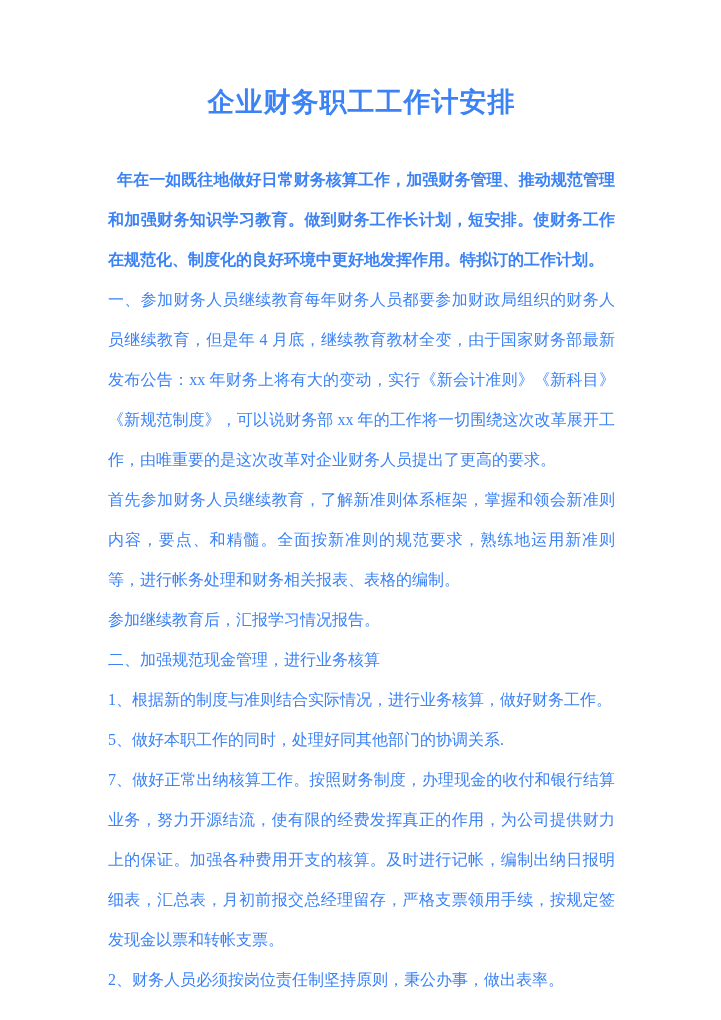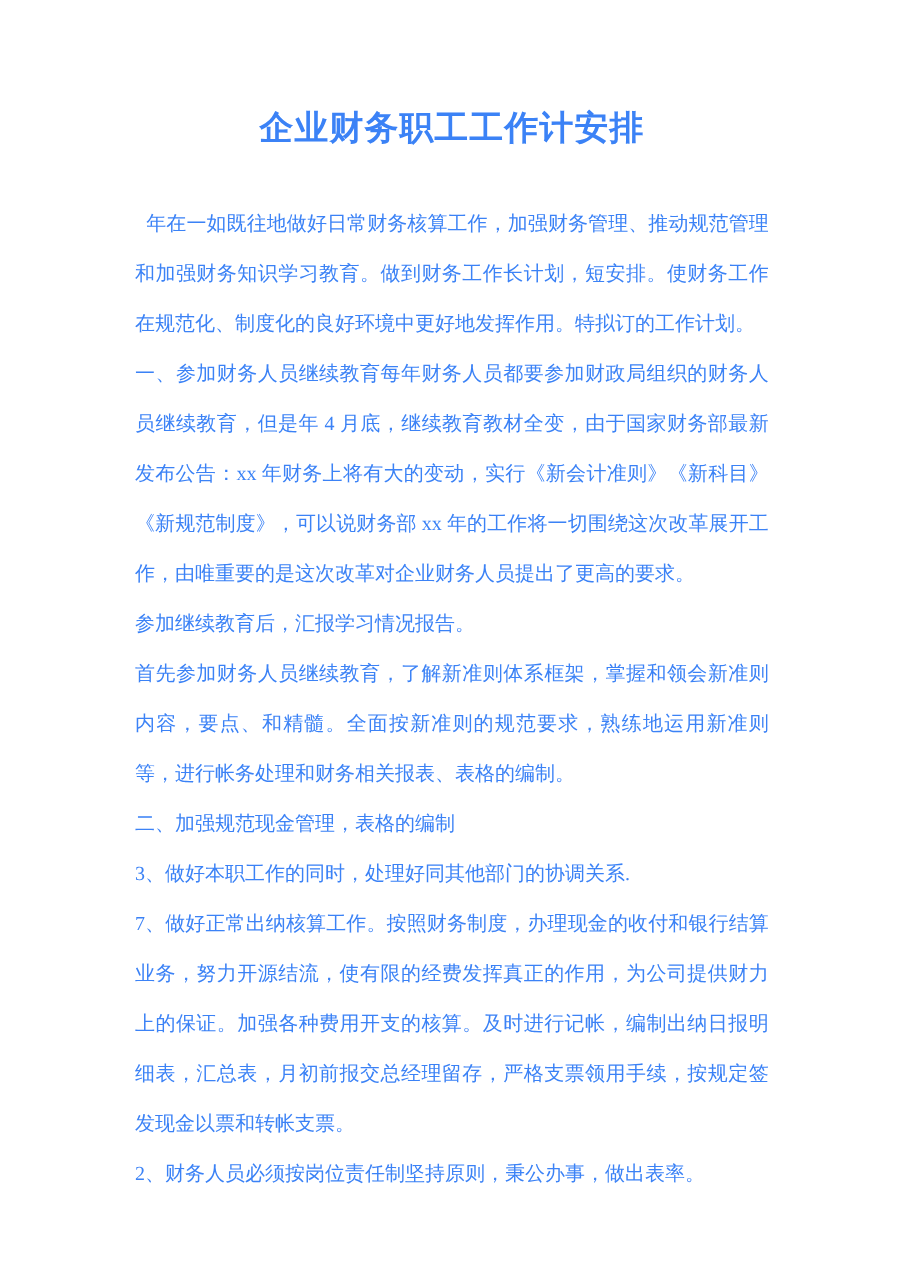--- a/index.html
+++ b/index.html
@@ -31,31 +31,33 @@
   }
   .para {
     font-size: 16px;
     line-height: 40px;
     margin: 0;
     text-align: justify;
     word-break: break-all;
   }
   .para.first-indent {
     text-indent: 9px;
+    font-weight: bold;
   }
 </style>
 </head>
 <body>
 
 <div class="page">
   <div class="content">
     <h1 class="doc-title">企业财务职工工作计安排</h1>
 
     <p class="para first-indent">年在一如既往地做好日常财务核算工作，加强财务管理、推动规范管理和加强财务知识学习教育。做到财务工作长计划，短安排。使财务工作在规范化、制度化的良好环境中更好地发挥作用。特拟订的工作计划。</p>
     <p class="para">一、参加财务人员继续教育每年财务人员都要参加财政局组织的财务人员继续教育，但是年 4 月底，继续教育教材全变，由于国家财务部最新发布公告：xx 年财务上将有大的变动，实行《新会计准则》《新科目》《新规范制度》，可以说财务部 xx 年的工作将一切围绕这次改革展开工作，由唯重要的是这次改革对企业财务人员提出了更高的要求。</p>
+    <p class="para">首先参加财务人员继续教育，了解新准则体系框架，掌握和领会新准则内容，要点、和精髓。全面按新准则的规范要求，熟练地运用新准则等，进行帐务处理和财务相关报表、表格的编制。</p>
     <p class="para">参加继续教育后，汇报学习情况报告。</p>
-    <p class="para">首先参加财务人员继续教育，了解新准则体系框架，掌握和领会新准则内容，要点、和精髓。全面按新准则的规范要求，熟练地运用新准则等，进行帐务处理和财务相关报表、表格的编制。</p>
-    <p class="para">二、加强规范现金管理，表格的编制</p>
-    <p class="para">3、做好本职工作的同时，处理好同其他部门的协调关系.</p>
+    <p class="para">二、加强规范现金管理，进行业务核算</p>
+    <p class="para">1、根据新的制度与准则结合实际情况，进行业务核算，做好财务工作。</p>
+    <p class="para">5、做好本职工作的同时，处理好同其他部门的协调关系.</p>
     <p class="para">7、做好正常出纳核算工作。按照财务制度，办理现金的收付和银行结算业务，努力开源结流，使有限的经费发挥真正的作用，为公司提供财力上的保证。加强各种费用开支的核算。及时进行记帐，编制出纳日报明细表，汇总表，月初前报交总经理留存，严格支票领用手续，按规定签发现金以票和转帐支票。</p>
     <p class="para">2、财务人员必须按岗位责任制坚持原则，秉公办事，做出表率。</p>
   </div>
 </div>
 
 </body></html>

